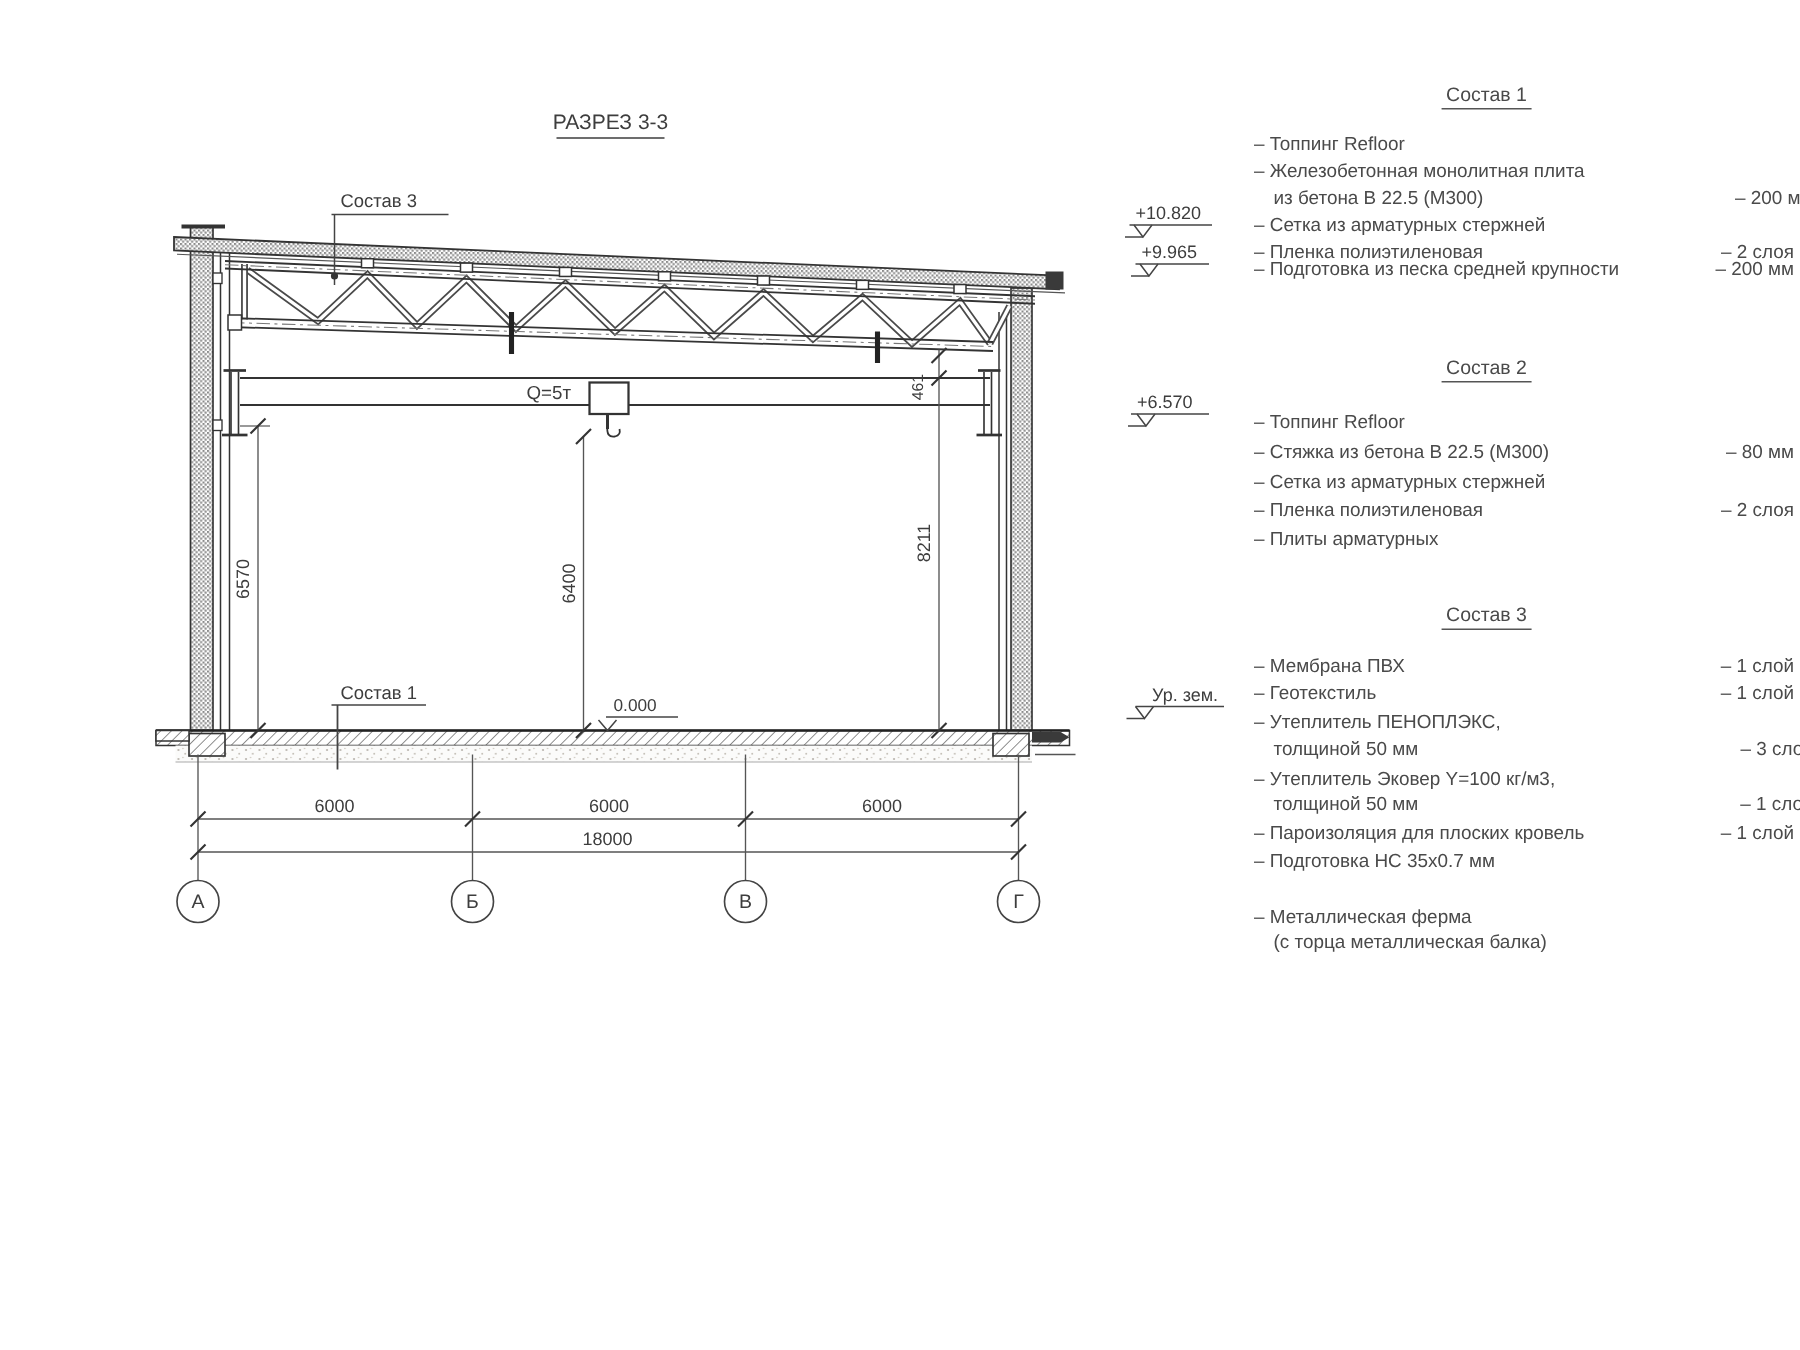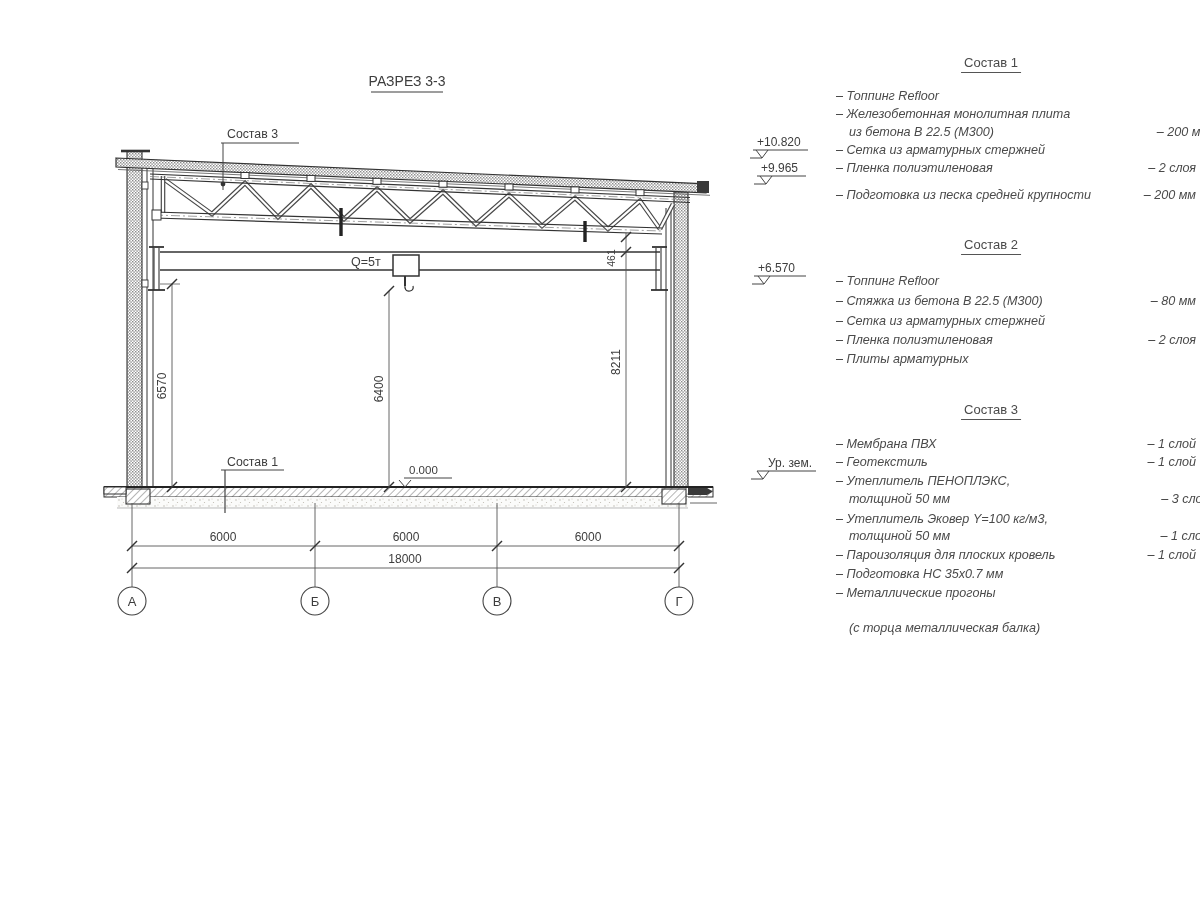--- a/index.html
+++ b/index.html
@@ -3,21 +3,21 @@
 <meta charset="utf-8">
 <style>
   html,body{margin:0;padding:0;background:#fff;}
   body{width:1200px;height:900px;position:relative;overflow:hidden;
        font-family:"Liberation Sans",sans-serif;color:#444;}
   #stage{position:absolute;left:0;top:0;width:1200px;height:900px;}
   svg{position:absolute;left:0;top:0;}
   svg text{font-family:"Liberation Sans",sans-serif;fill:#3d3d3d;}
   .specs{position:absolute;left:836px;top:0;width:360px;height:900px;
          font-size:12.6px;line-height:14px;color:#4a4a4a;}
-  .row{position:absolute;left:0;width:100%;white-space:nowrap;font-style:italic;}
+  .row{position:absolute;left:0;width:100%;white-space:nowrap;}
   .row .v{position:absolute;right:0;}
   .row.cont{padding-left:13px;}
   .hdr{position:absolute;left:155px;transform:translateX(-50%);
        border-bottom:1px solid #555;padding:0 3px 2px;font-size:13px;white-space:nowrap;}
 </style>
 </head>
 <body>
 
 <div id="stage">
 
@@ -237,35 +237,35 @@
 </svg>
 
 <div class="specs">
 
   <div class="hdr" style="top:56px">Состав 1</div>
   <div class="row" style="top:89px"><span class="t">– Топпинг Refloor</span><span class="v"></span></div>
   <div class="row" style="top:107px"><span class="t">– Железобетонная монолитная плита</span></div>
   <div class="row cont" style="top:125px"><span class="t">из бетона В 22.5 (М300)</span><span class="v">– 200 мм</span></div>
   <div class="row" style="top:143px"><span class="t">– Сетка из арматурных стержней</span></div>
   <div class="row" style="top:161px"><span class="t">– Пленка полиэтиленовая</span><span class="v">– 2 слоя</span></div>
-  <div class="row" style="top:188px"><span class="t">– Подготовка из песка средней крупности</span><span class="v">– 200 мм</span></div>
+  <div class="row" style="top:172px"><span class="t">– Подготовка из песка средней крупности</span><span class="v">– 200 мм</span></div>
 
   <div class="hdr" style="top:238px">Состав 2</div>
   <div class="row" style="top:274px"><span class="t">– Топпинг Refloor</span></div>
   <div class="row" style="top:294px"><span class="t">– Стяжка из бетона В 22.5 (М300)</span><span class="v">– 80 мм</span></div>
   <div class="row" style="top:314px"><span class="t">– Сетка из арматурных стержней</span></div>
   <div class="row" style="top:333px"><span class="t">– Пленка полиэтиленовая</span><span class="v">– 2 слоя</span></div>
   <div class="row" style="top:352px"><span class="t">– Плиты арматурных</span></div>
 
   <div class="hdr" style="top:403px">Состав 3</div>
   <div class="row" style="top:437px"><span class="t">– Мембрана ПВХ</span><span class="v">– 1 слой</span></div>
   <div class="row" style="top:455px"><span class="t">– Геотекстиль</span><span class="v">– 1 слой</span></div>
   <div class="row" style="top:474px"><span class="t">– Утеплитель ПЕНОПЛЭКС,</span></div>
   <div class="row cont" style="top:492px"><span class="t">толщиной 50 мм</span><span class="v">– 3 слоя</span></div>
   <div class="row" style="top:512px"><span class="t">– Утеплитель Эковер Y=100 кг/м3,</span></div>
   <div class="row cont" style="top:529px"><span class="t">толщиной 50 мм</span><span class="v">– 1 слой</span></div>
   <div class="row" style="top:548px"><span class="t">– Пароизоляция для плоских кровель</span><span class="v">– 1 слой</span></div>
   <div class="row" style="top:567px"><span class="t">– Подготовка НС 35х0.7 мм</span></div>
-  <div class="row" style="top:586px"><span class="t">– Металлические прогоны</span></div>
+  <div class="row" style="top:604px"><span class="t">– Металлическая ферма</span></div>
   <div class="row cont" style="top:621px"><span class="t">(с торца металлическая балка)</span></div>
 
 </div>
 </div>
 
 </body></html>

